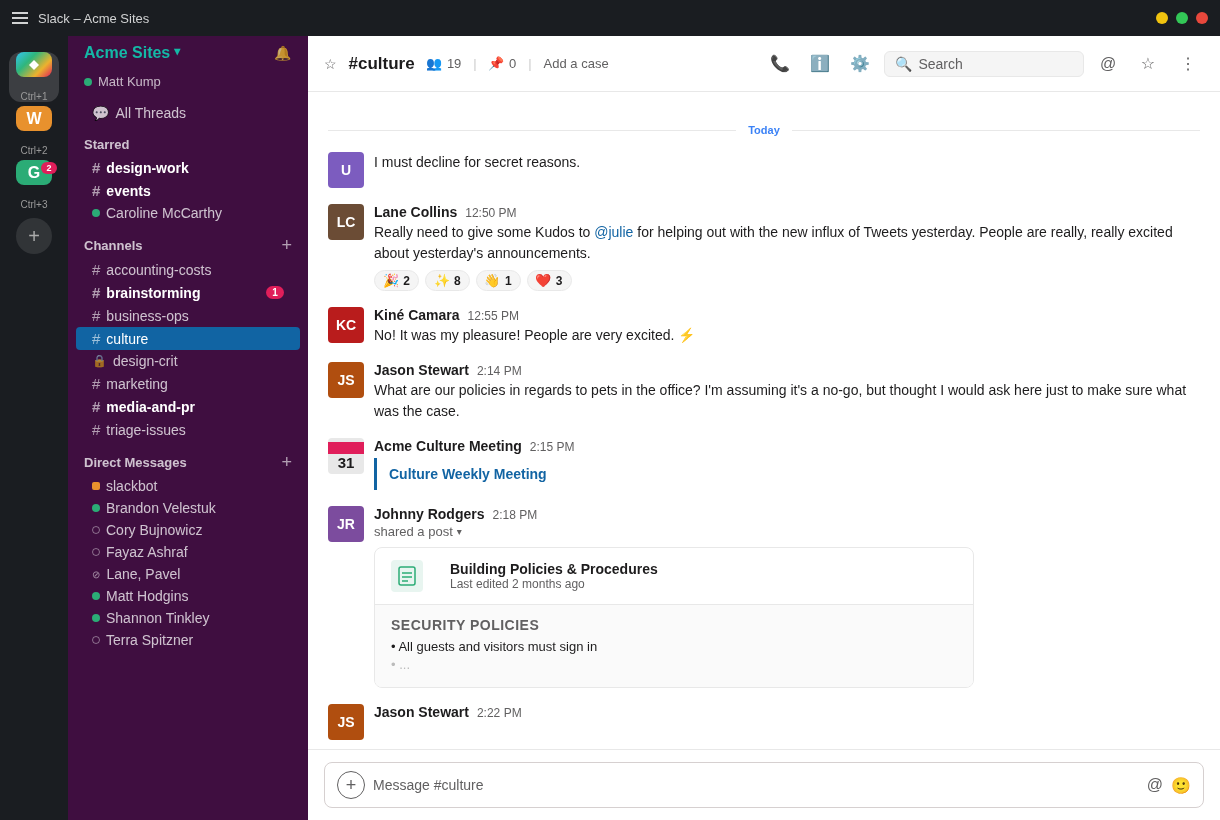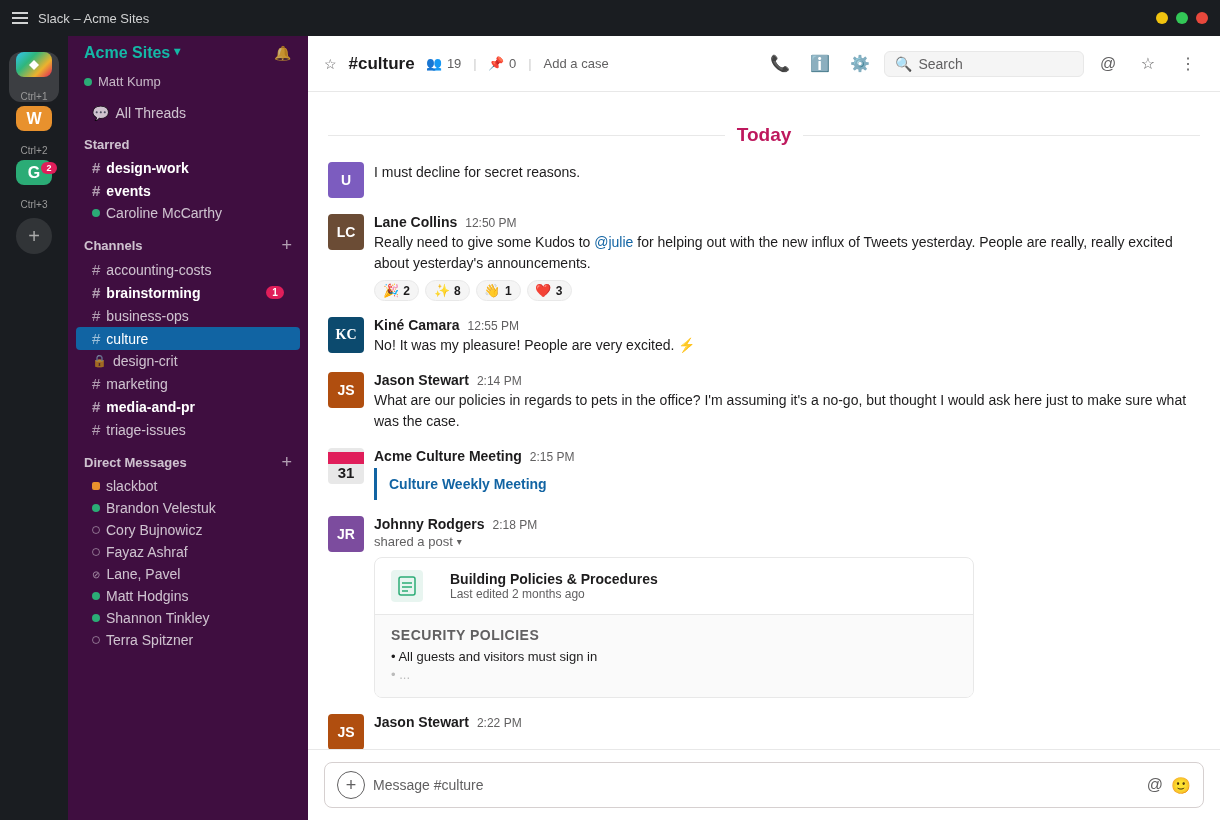--- a/index.html
+++ b/index.html
@@ -154,21 +154,21 @@
     .search-box input::placeholder { color: #616061; }
 
     
     .messages-area {
       flex: 1; overflow-y: auto; padding: 16px 20px;
     }
     .date-divider {
       display: flex; align-items: center; gap: 12px; margin: 16px 0;
     }
     .date-divider-line { flex: 1; height: 1px; background: #e8e8e8; }
-    .date-divider-label { font-size: 19px; color: #be185d; font-weight: 600; }
+    .date-divider-label { font-size: 11px; color: #3b82f6; font-weight: 600; }
 
     .message-row {
       display: flex; gap: 10px; margin-bottom: 16px;
     }
     .avatar {
       width: 36px; height: 36px; border-radius: 4px; flex-shrink: 0;
       display: flex; align-items: center; justify-content: center;
       font-weight: bold; font-size: 14px; color: white; overflow: hidden;
     }
     .message-body { flex: 1; }
@@ -483,21 +483,21 @@
             </div>
           <div class="reaction">
               <span>❤️</span>
               <span class="reaction-count">3</span>
             </div>
         </div>
       </div>
     </div>
 
     <div class="message-row">
-      <div class="avatar" style="background:#0c4a6e;font-family:Liberation Serif, serif;">KC</div>
+      <div class="avatar" style="background:#b91c1c;">KC</div>
       <div class="message-body">
         <div class="message-header">
           <span class="message-author">Kiné Camara</span>
           <span class="message-time">12:55 PM</span>
         </div>
         <div class="message-text">No! It was my pleasure! People are very excited. ⚡</div>
       </div>
     </div>
 
     <div class="message-row">

